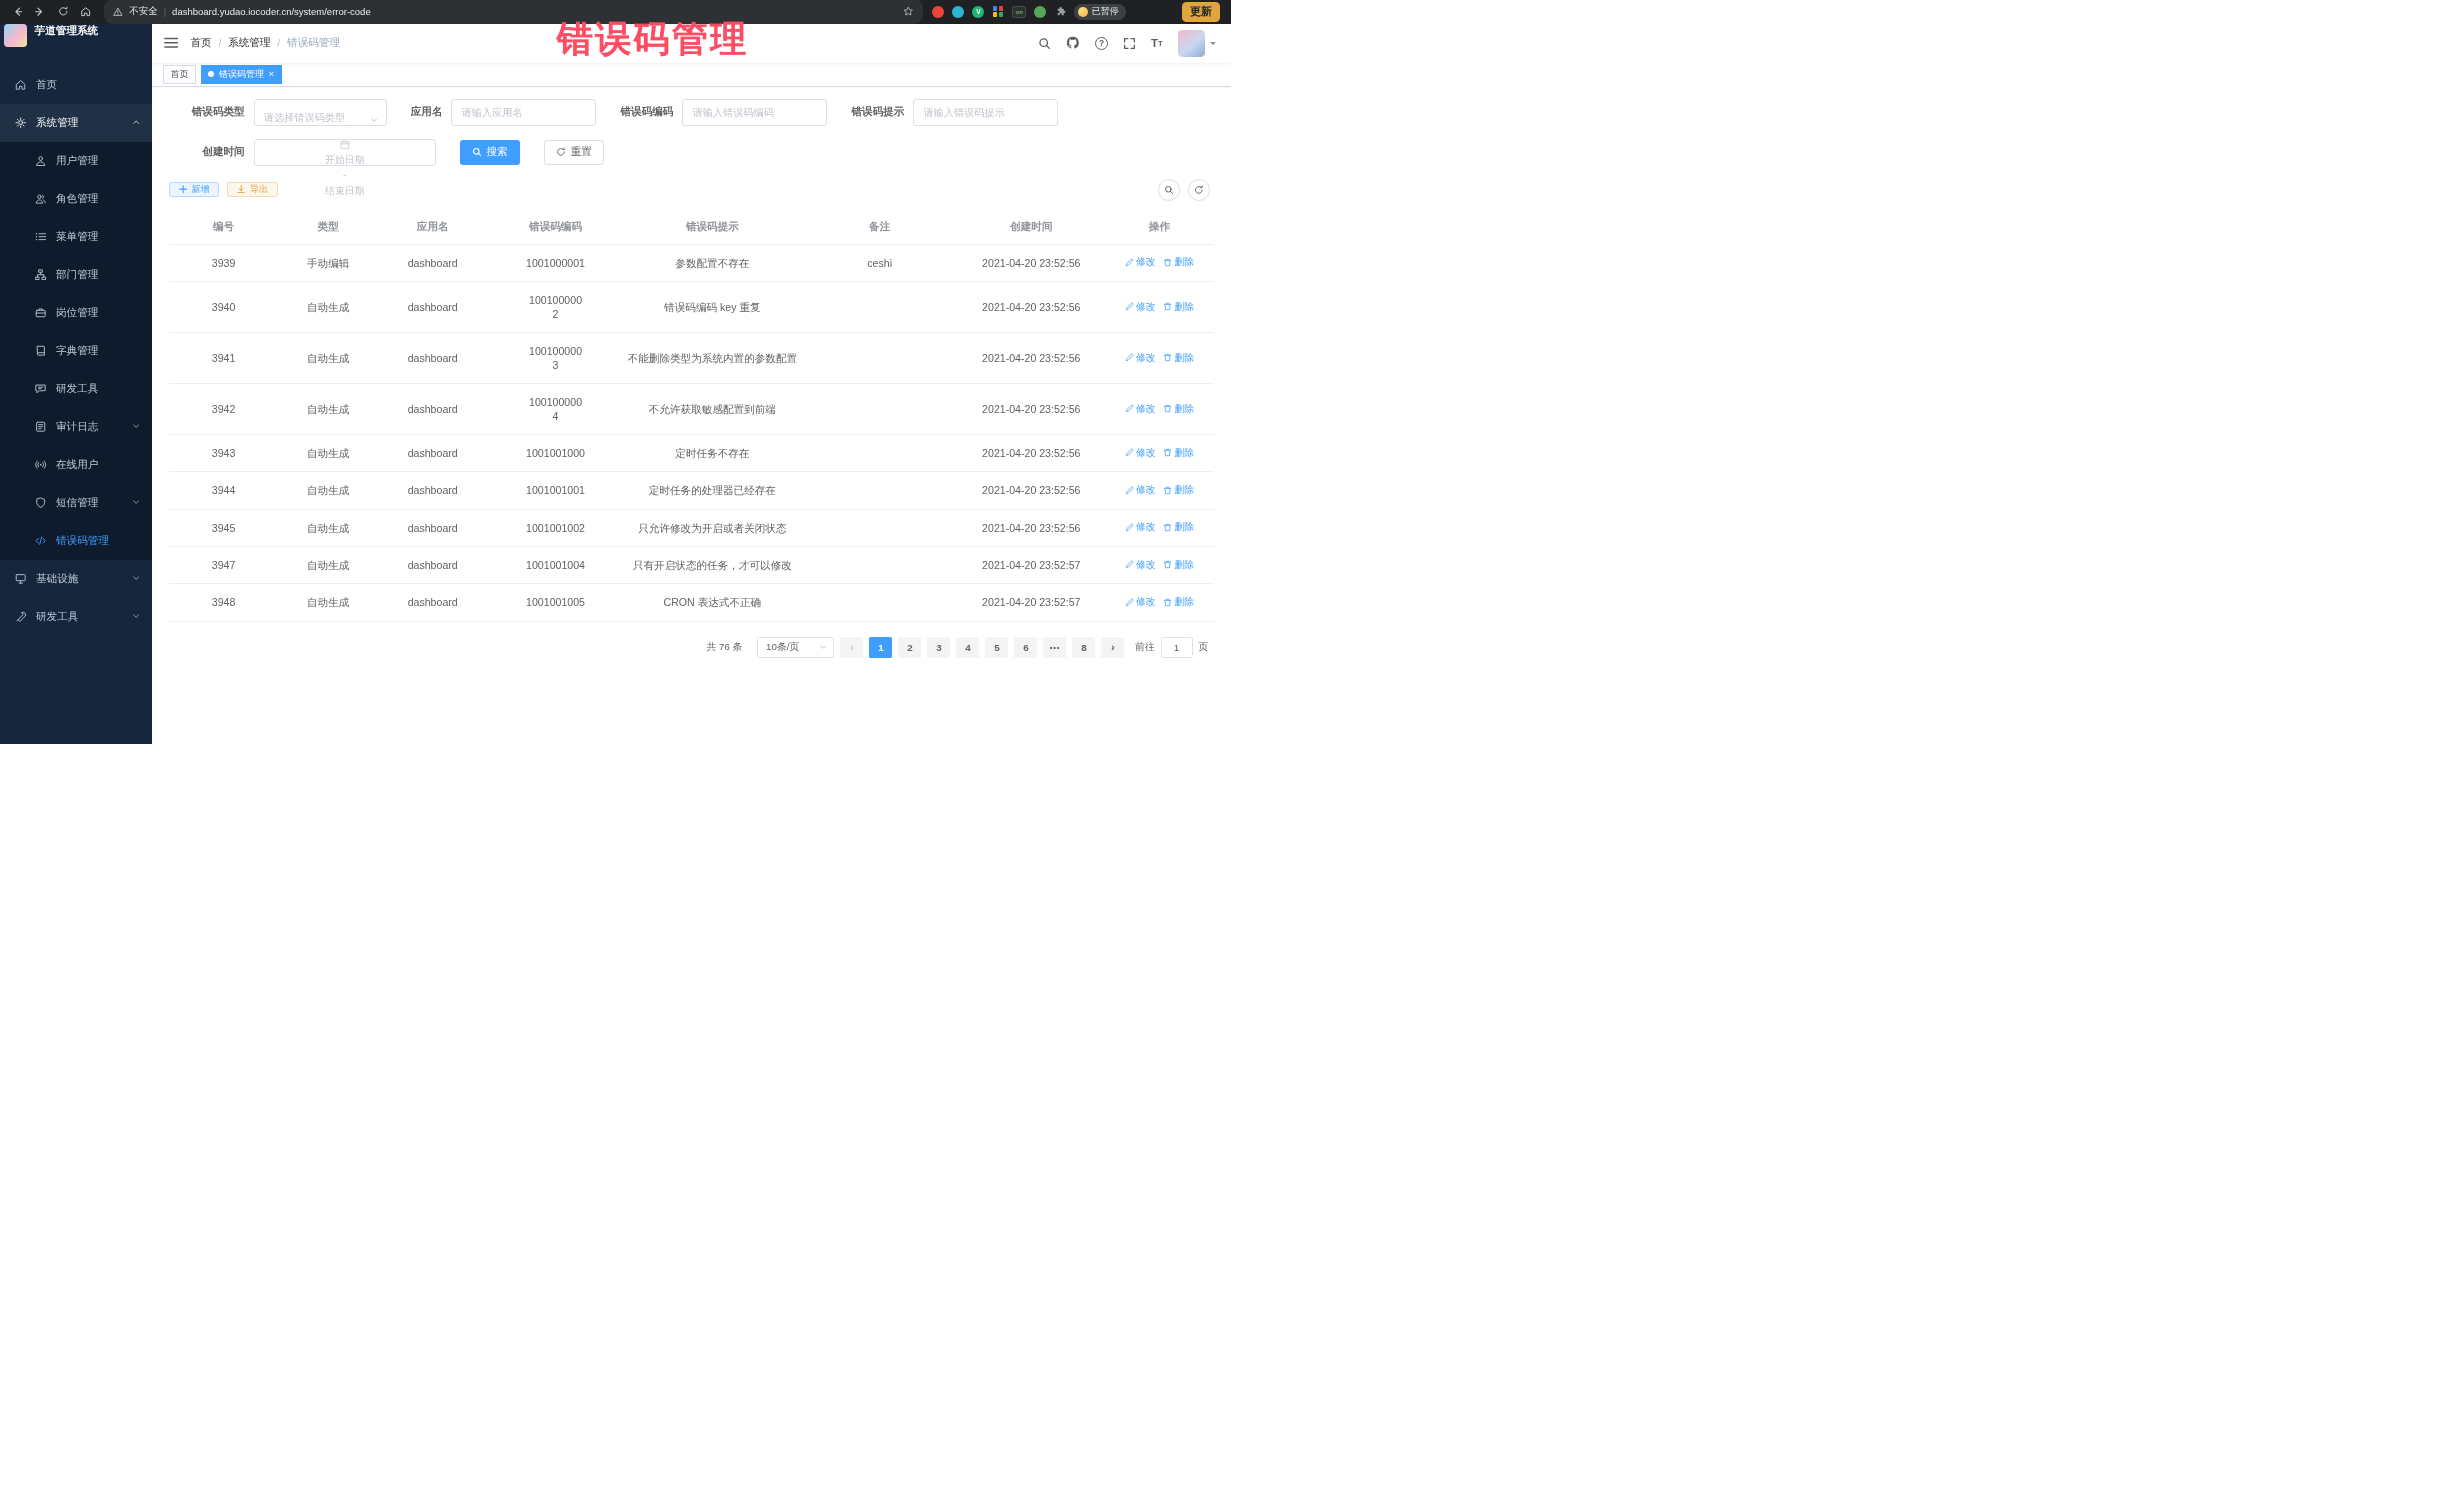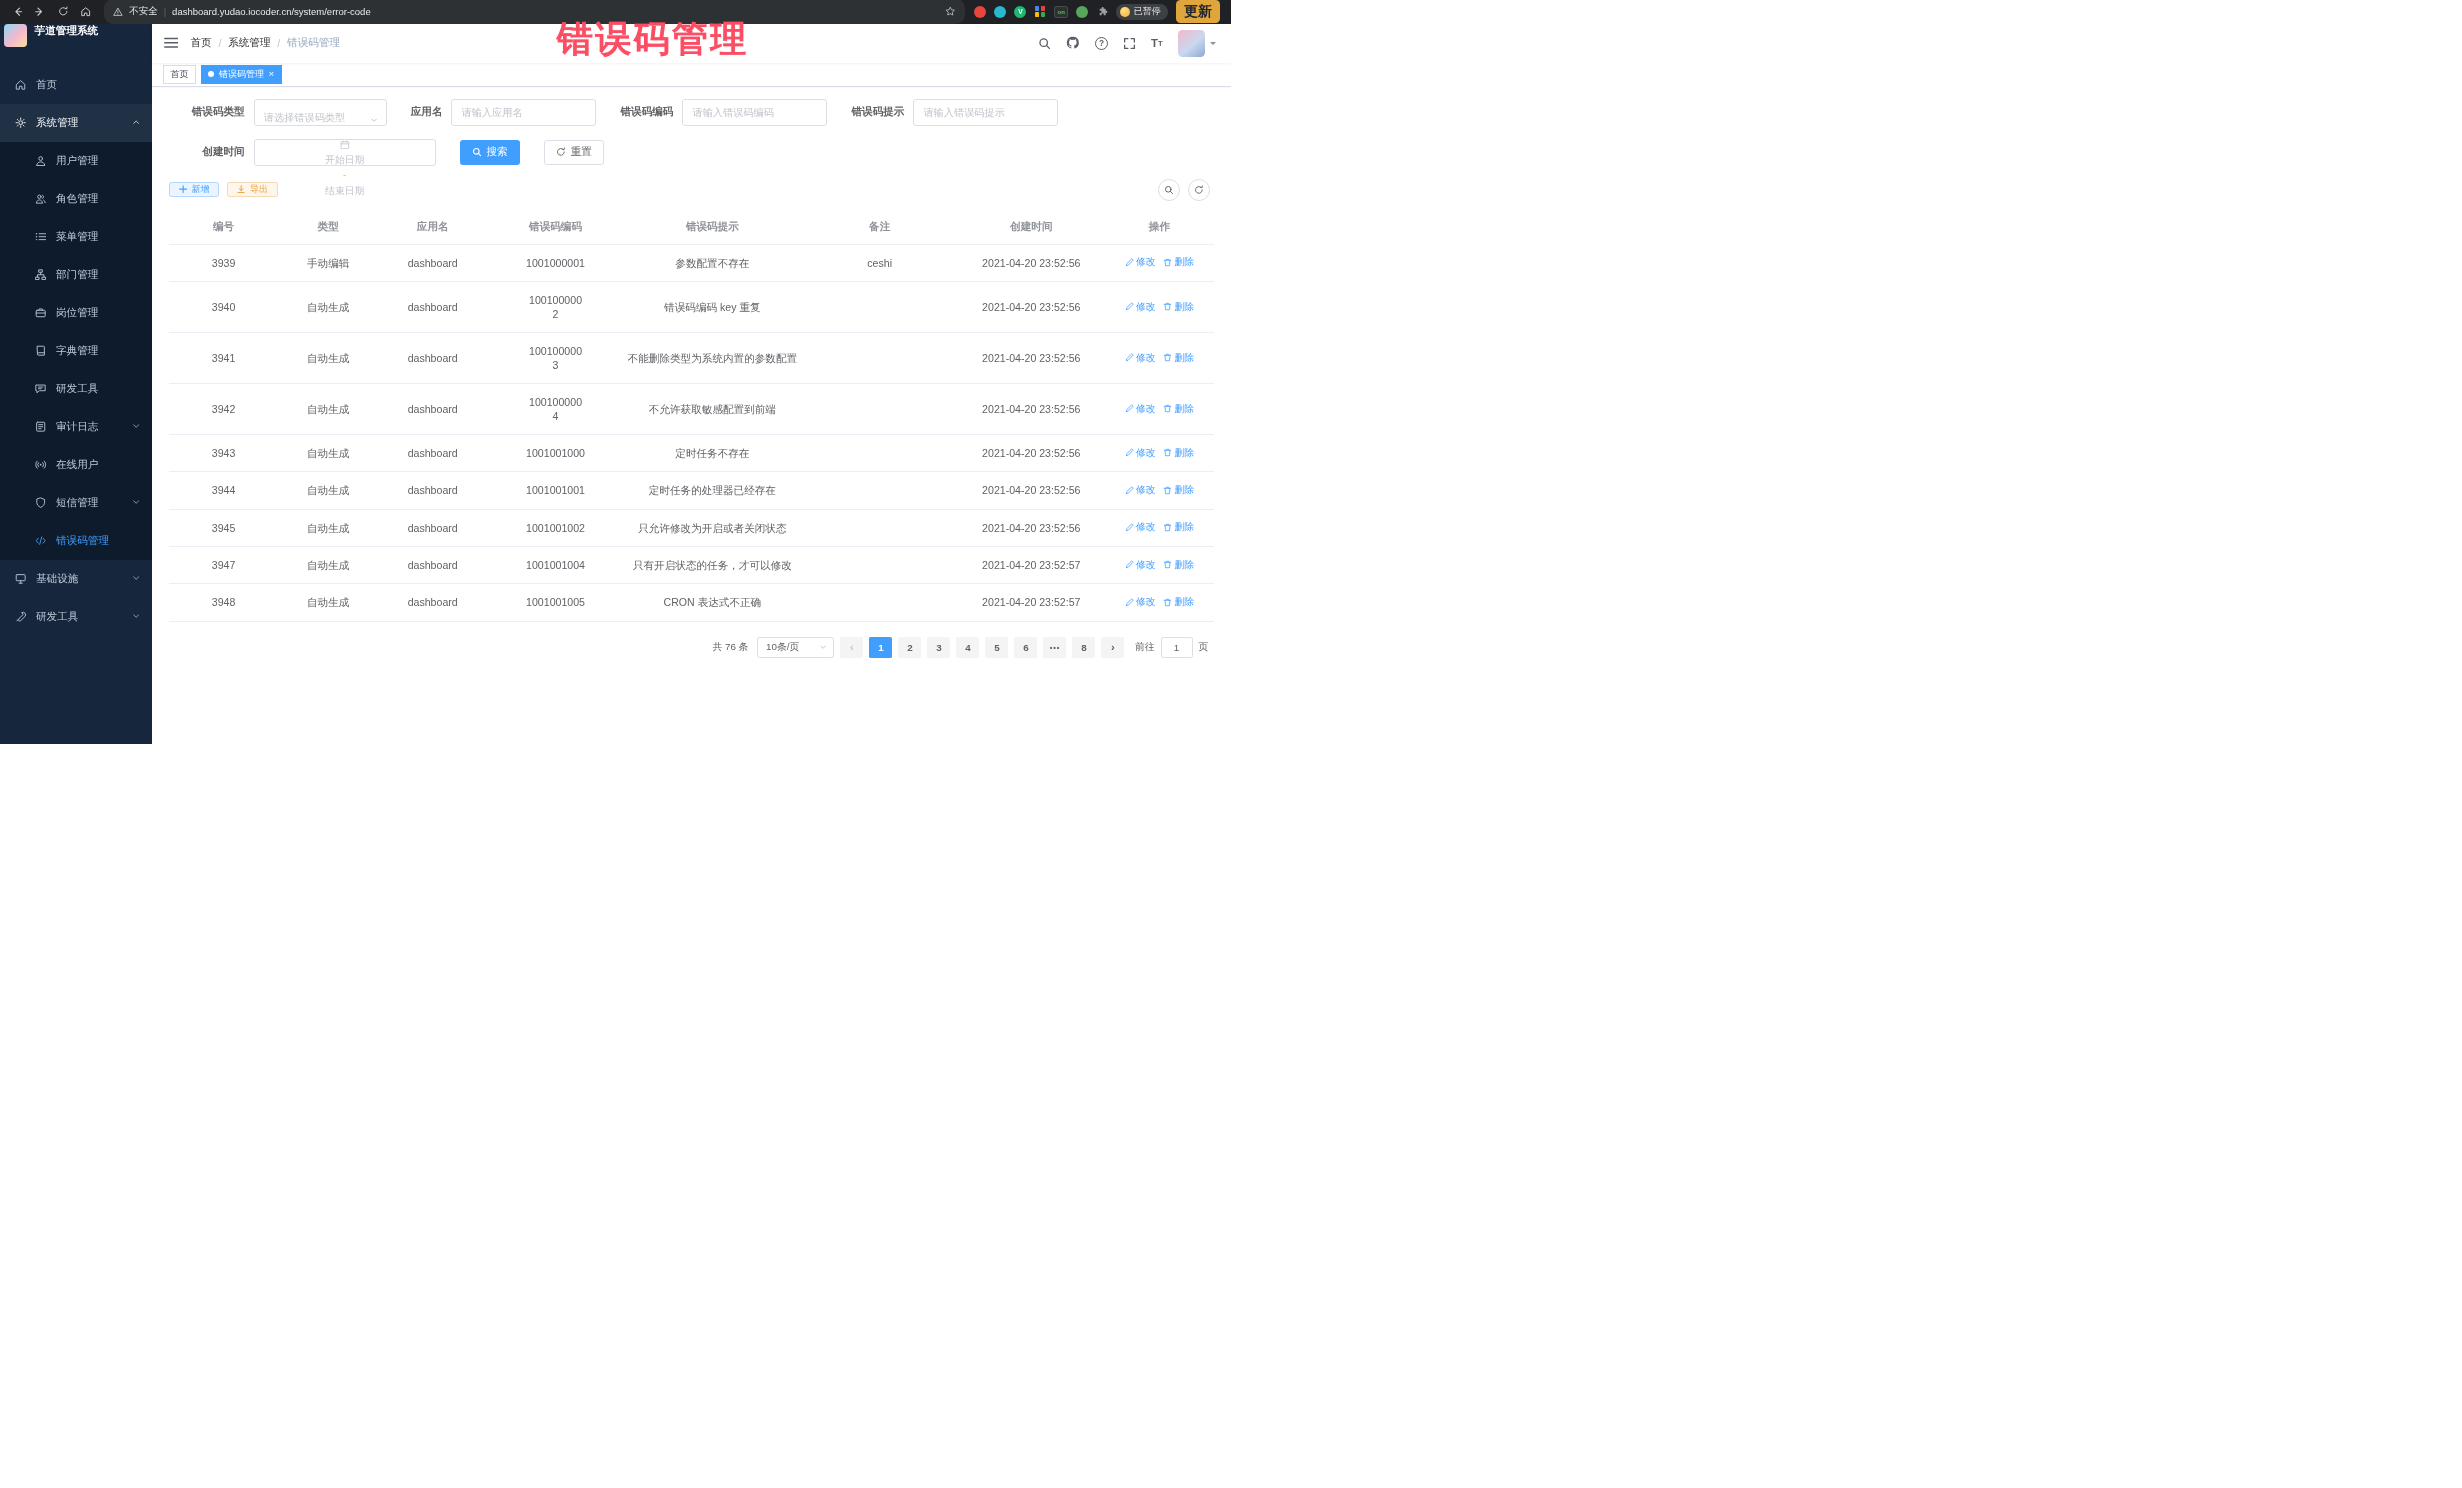--- a/index.html
+++ b/index.html
@@ -34,21 +34,21 @@
   .url-text { color:#e8eaed; white-space:nowrap; overflow:hidden; }
   .star { margin-left:auto; color:#c7cacd; }
   .b-ext { display:flex; align-items:center; gap:8.3px; padding-right:3px; }
   .ext-dot { width:12px; height:12px; border-radius:50%; display:flex; align-items:center; justify-content:center; font-size:6.8px; font-weight:700; color:#fff; }
   .ext-grid { width:11.4px; height:11.4px; display:grid; grid-template-columns:4.5px 4.5px; grid-template-rows:4.5px 4.5px; gap:1.5px; }
   .ext-grid i { border-radius:0.8px; }
   .ext-on { width:13.6px; height:12px; background:#2d2f31; border:0.8px solid #4a4d50; border-radius:2.3px; color:#57c261; font-size:6px; font-weight:700; display:flex; align-items:center; justify-content:center; }
   .ext-puzzle { color:#9aa0a6; }
   .paused-pill { background:#3c4043; border-radius:8.3px; height:16px; padding:0 6.8px 0 3.8px; display:flex; gap:3.8px; align-items:center; font-size:9px; color:#e8eaed; }
   .face { width:9.8px; height:9.8px; border-radius:50%; background:radial-gradient(circle at 35% 30%, #ffe082, #f5b041); }
-  .update-btn { background:#e0a63c; border:none; color:#23262a; font-weight:700; font-size:14px; border-radius:4.5px; padding:2.3px 8.3px; cursor:pointer; font-family:inherit; }
+  .update-btn { background:#e0a63c; border:none; color:#23262a; font-weight:700; font-size:11px; border-radius:4.5px; padding:2.3px 8.3px; cursor:pointer; font-family:inherit;margin-left:48px; }
 
   
   .app { display:flex; height:721px; }
 
   
   .sidebar { width:152px; background:var(--sidebar-bg,#16263c); flex:0 0 auto; display:flex; flex-direction:column; overflow:hidden; }
   .logo-row { height:42px; display:flex; align-items:flex-start; gap:7.6px; padding-left:4px; flex:0 0 auto; }
   .logo-img { width:23px; height:23px; border-radius:3.8px; background:linear-gradient(135deg,#8fd7f5 0%,#f6b8cd 55%,#f7e1a0 100%); }
   .logo-title { color:#fff; font-size:10.6px; font-weight:700; }
   .menu { flex:1; }
@@ -110,21 +110,21 @@
   .toolbar-row { display:flex; align-items:center; gap:7.6px; margin-bottom:9.8px; }
   .tool-circles { margin-left:auto; display:flex; gap:7.6px; padding-right:4.5px; }
   .circle-btn { width:22px; height:22px; border-radius:50%; border:0.8px solid #dcdfe6; background:#fff; color:#606266; display:flex; align-items:center; justify-content:center; cursor:pointer; }
 
   table.data-table { width:100%; border-collapse:collapse; table-layout:fixed; }
   .data-table th { font-size:10.6px; color:#909399; font-weight:700; text-align:center; padding:9.8px 3px; border-bottom:0.8px solid #ebeef5; }
   .data-table td { font-size:10.6px; color:#606266; text-align:center; padding:10.6px 3px; border-bottom:0.8px solid #ebeef5; line-height:14.4px; word-break:break-word; }
   .op { color:var(--primary,#409eff); font-size:9.8px; display:inline-flex; align-items:center; gap:2.3px; cursor:pointer; text-decoration:none; margin:0 3.8px; white-space:nowrap; }
 
   .pagination { display:flex; justify-content:flex-end; align-items:center; margin-top:15px; font-size:9.8px; color:#606266; gap:6px; padding-right:6px; }
-  .pg-total { font-weight:400; margin-right:3px; }
+  .pg-total { font-weight:400; margin-right:9px; }
   .pg-size { width:77px; height:21px; border:0.8px solid #dcdfe6; border-radius:2.3px; display:flex; align-items:center; justify-content:space-between; padding:0 6px 0 7.6px; cursor:pointer; color:#606266; }
   .pg-btn { min-width:23px; height:21px; background:#f4f4f5; color:#606266; border-radius:1.5px; display:inline-flex; align-items:center; justify-content:center; font-weight:700; font-size:9.8px; cursor:pointer; padding:0 3px; }
   .pg-btn.active { background:var(--primary,#409eff); color:#fff; }
   .pg-btn.nav { font-size:11.4px; }
   .pg-btn.disabled { color:#c0c4cc; cursor:default; }
   .pg-btn.dots { letter-spacing:0.8px; font-size:7.6px; }
   .pg-pages { display:flex; gap:6px; }
   .pg-goto-label { margin-left:4.5px; }
   .pg-goto-input { width:32px; height:21px; border:0.8px solid #dcdfe6; border-radius:2.3px; text-align:center; font-size:9.8px; color:#606266; font-family:inherit; }
 </style>

